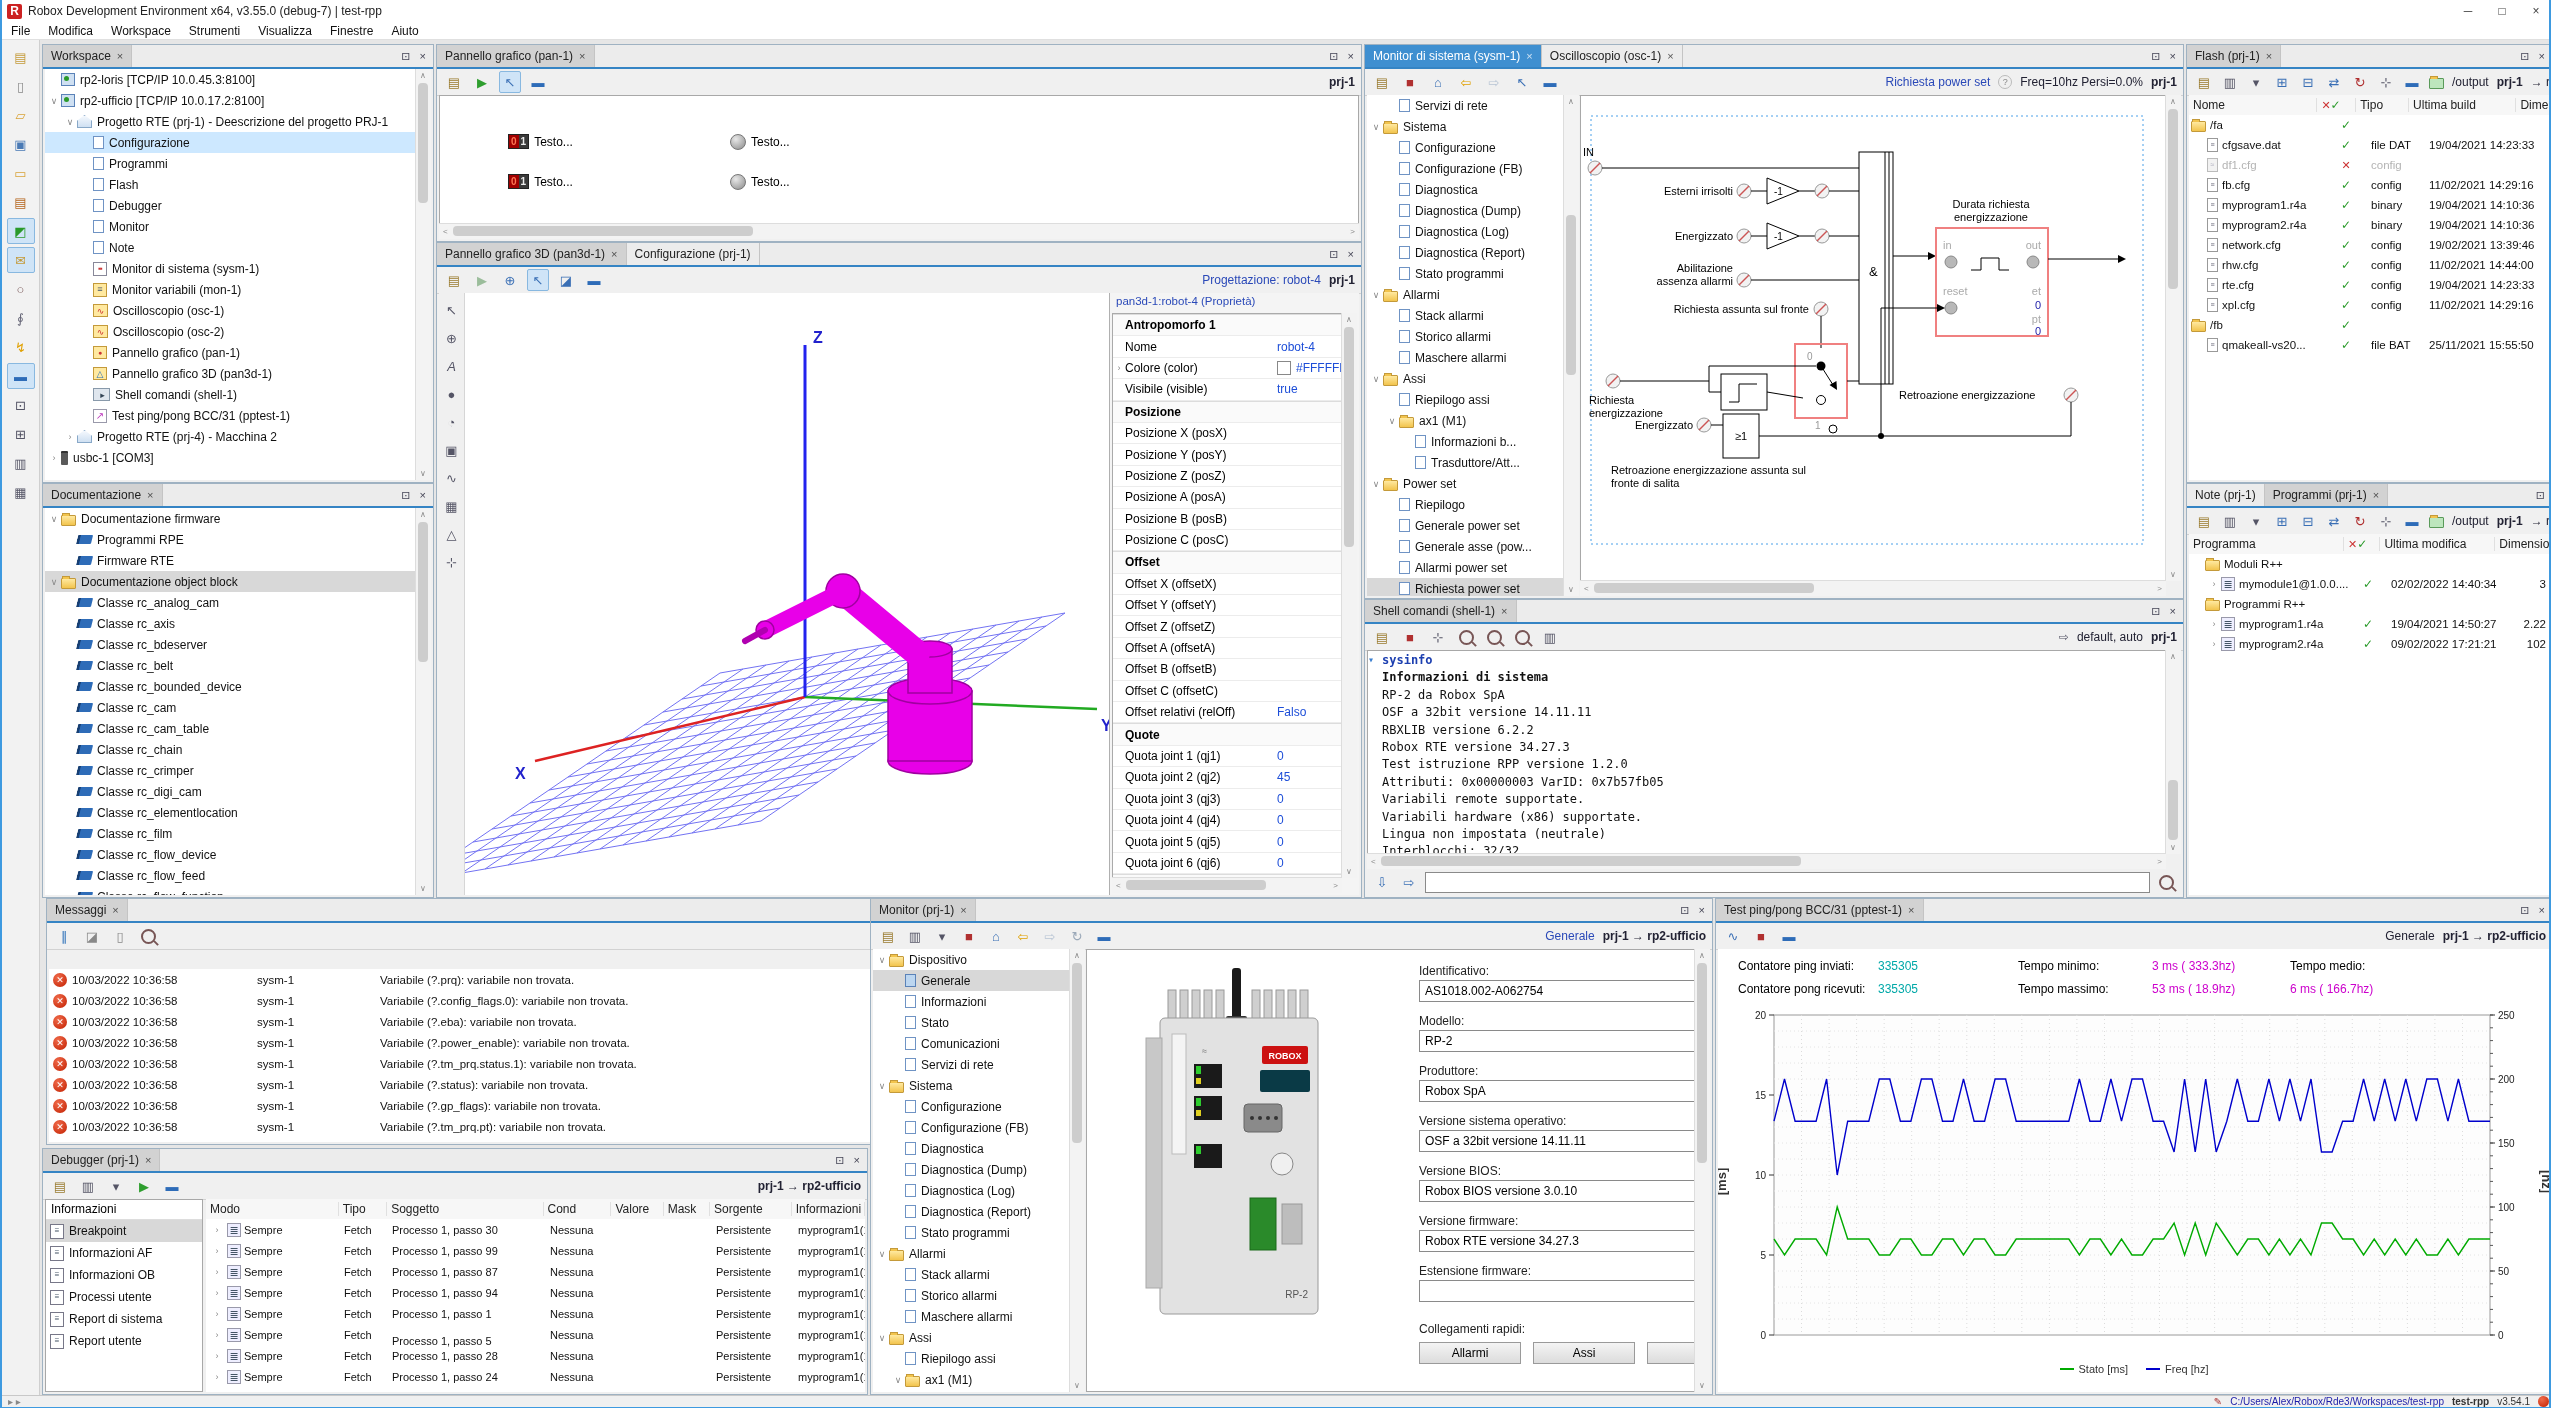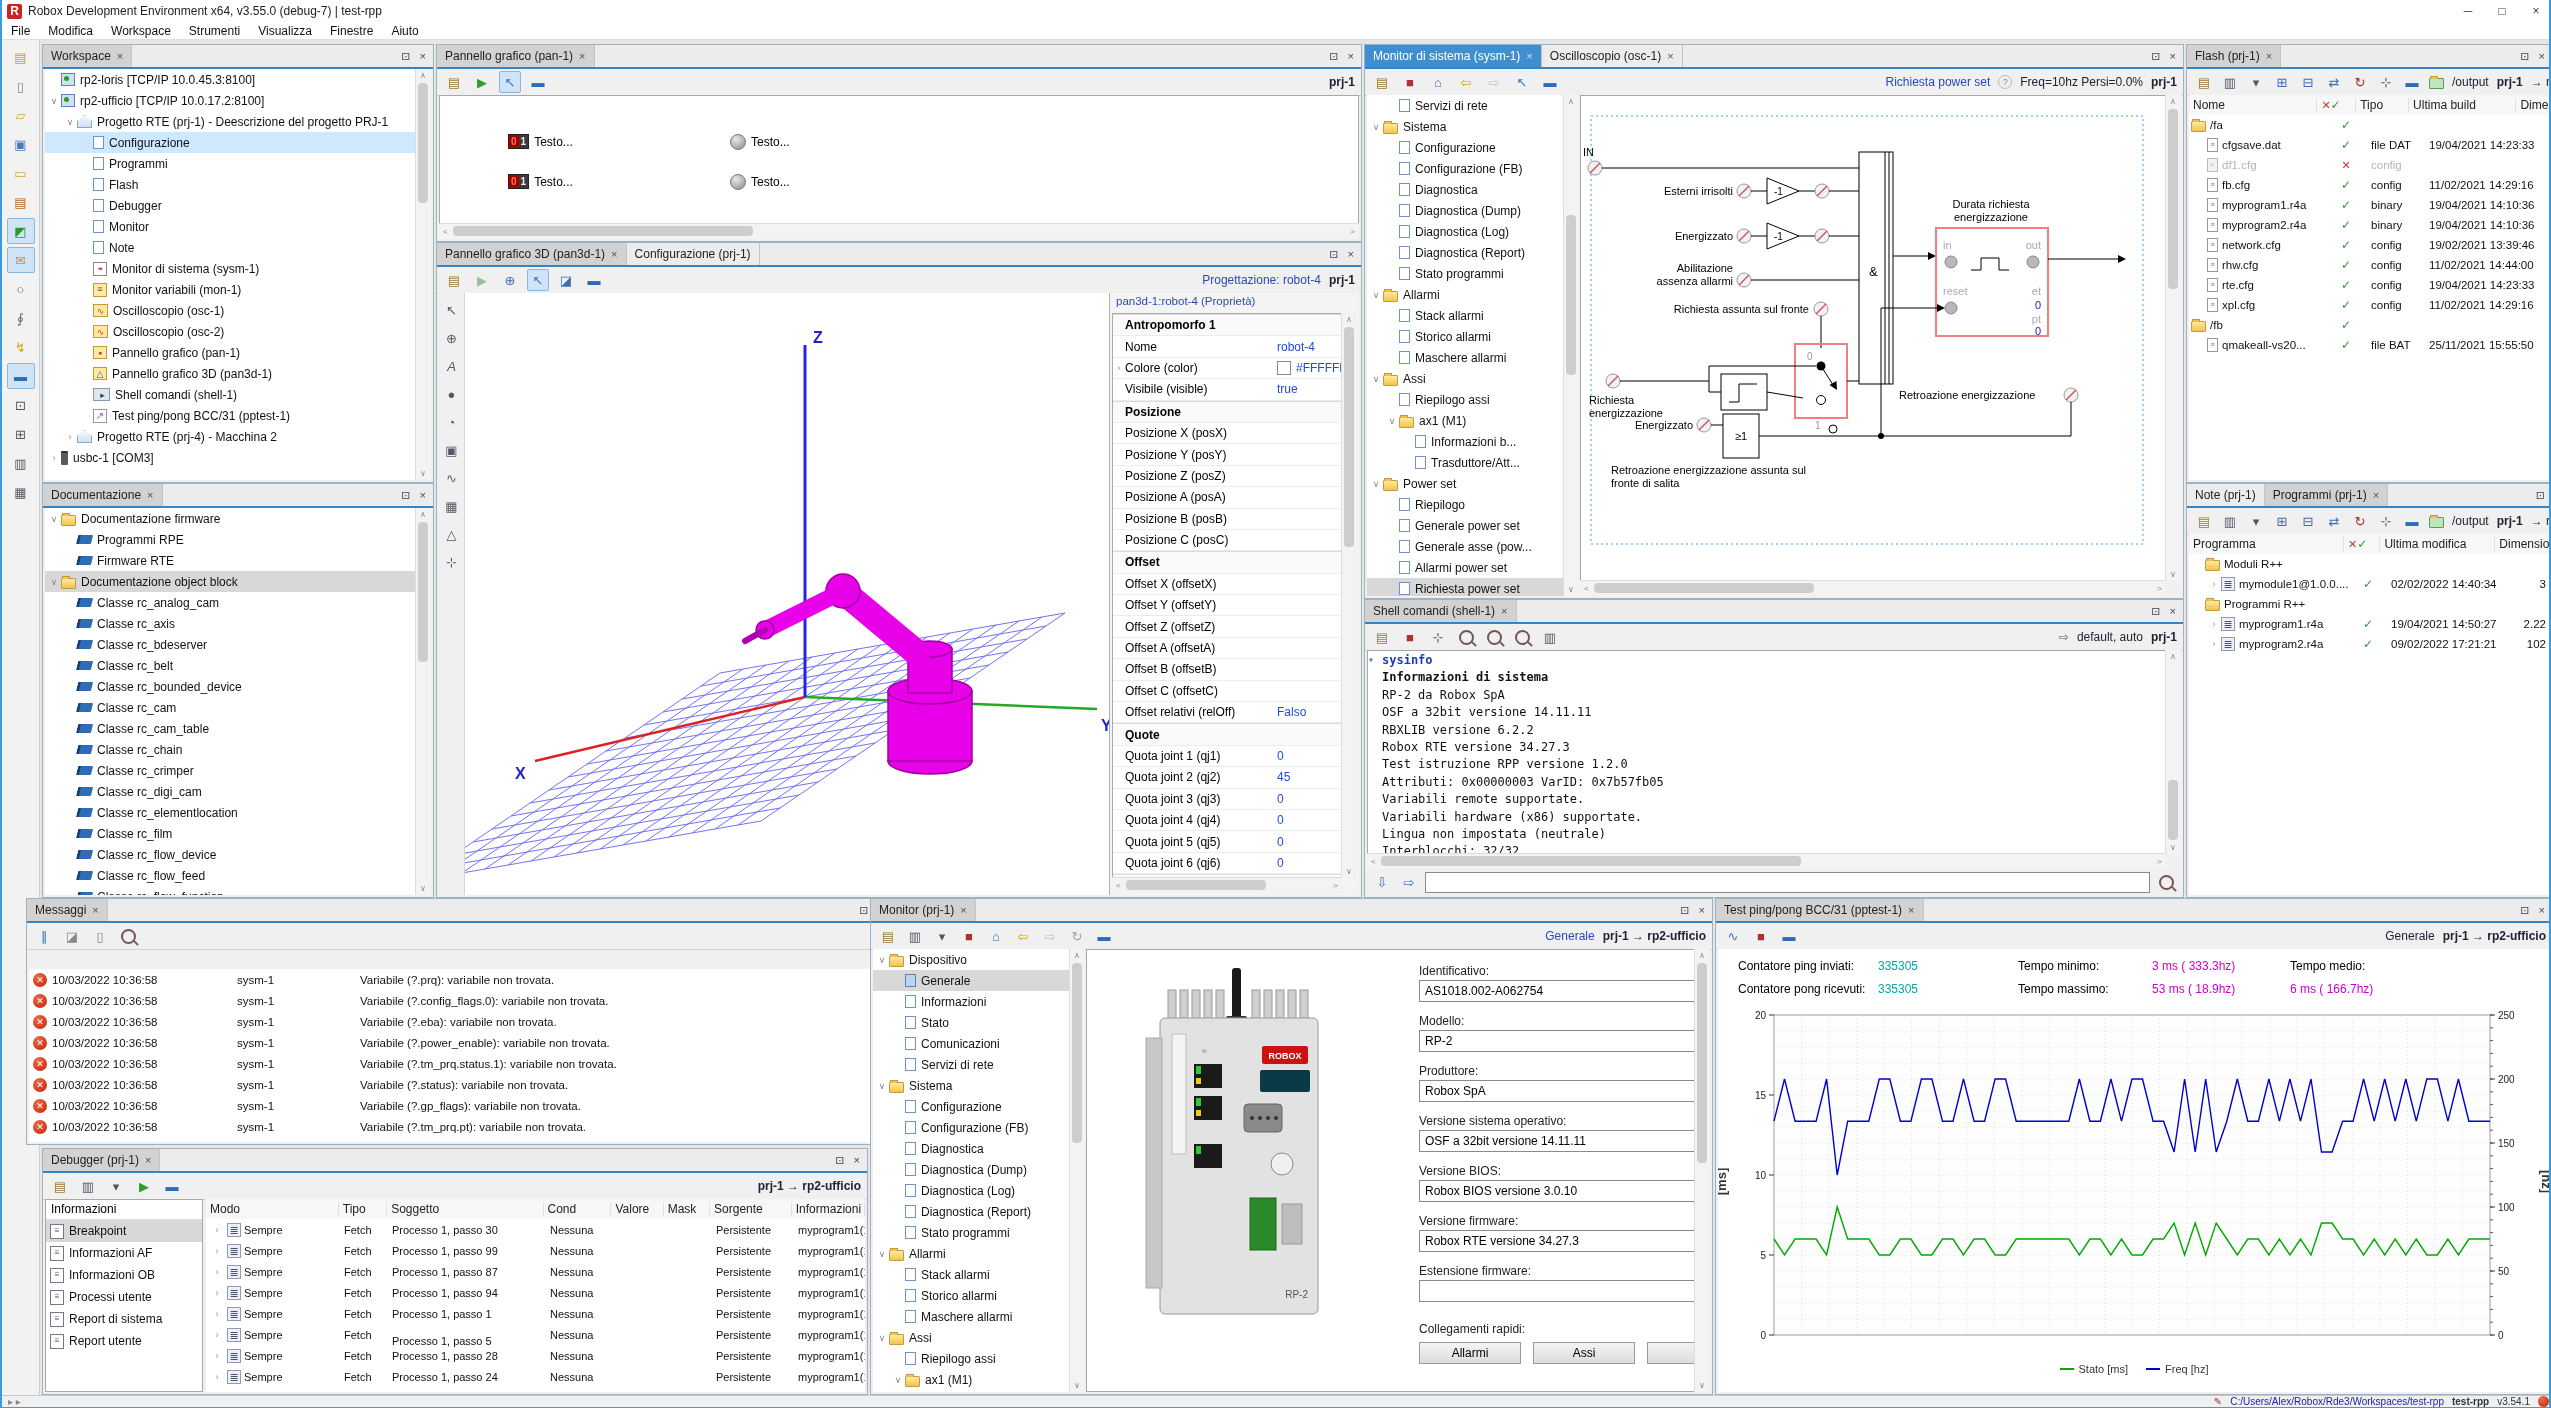--- a/index.html
+++ b/index.html
@@ -1638,21 +1638,21 @@
             <span class="icon i-module"></span>
             <span style="padding-left:4px;">myprogram2.r4a</span>
           </span>
           <span class="cell icon ok" style="width:30px;"></span>
           <span class="cell" style="width:116px;">09/02/2022 17:21:21</span>
           <span class="cell rest" style="text-align:right;">102</span>
         </div>
       </div>
   </div>
 
-  <div class="panel" style="left:24px;top:898px;width:866px;height:247px;">
+  <div class="panel" style="left:44px;top:898px;width:866px;height:247px;">
     <div class="tabbar">
       <div class="tab on">
           <span>Messaggi</span>
           <span class="tx">×</span>
         </div>
       <div class="tcr">
           <span>⊡</span>
           <span>×</span>
         </div>
     </div>

